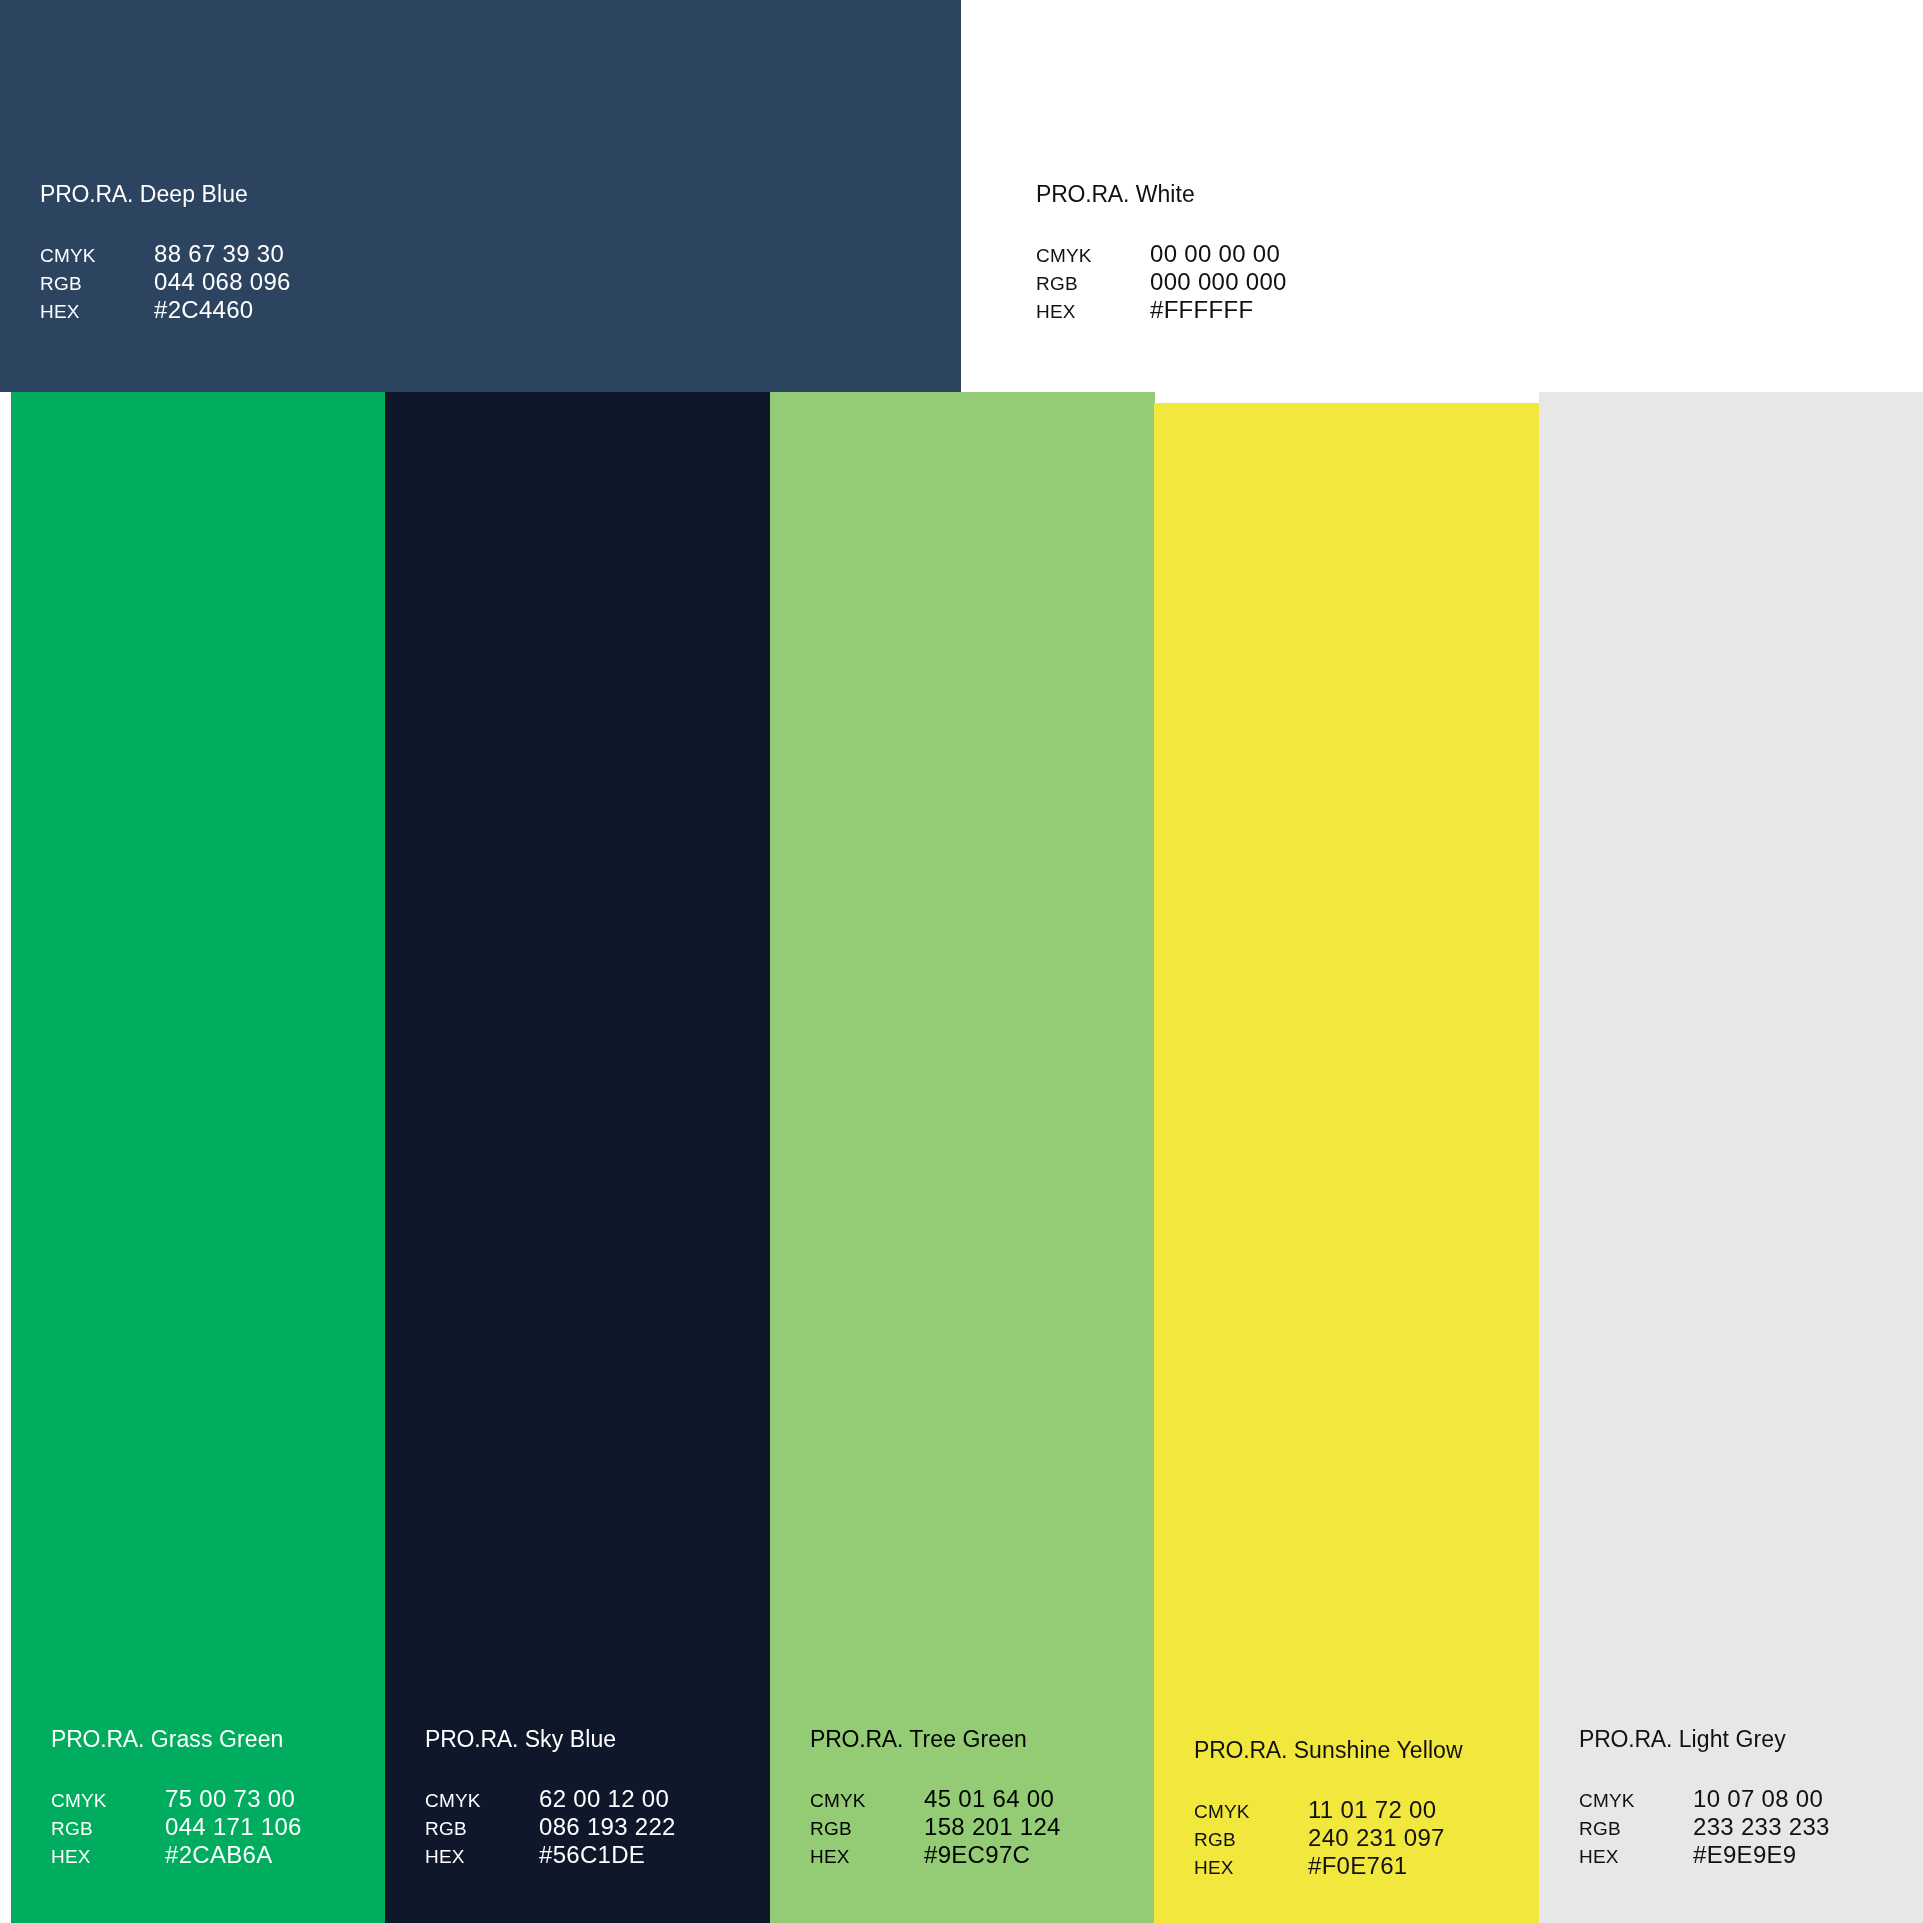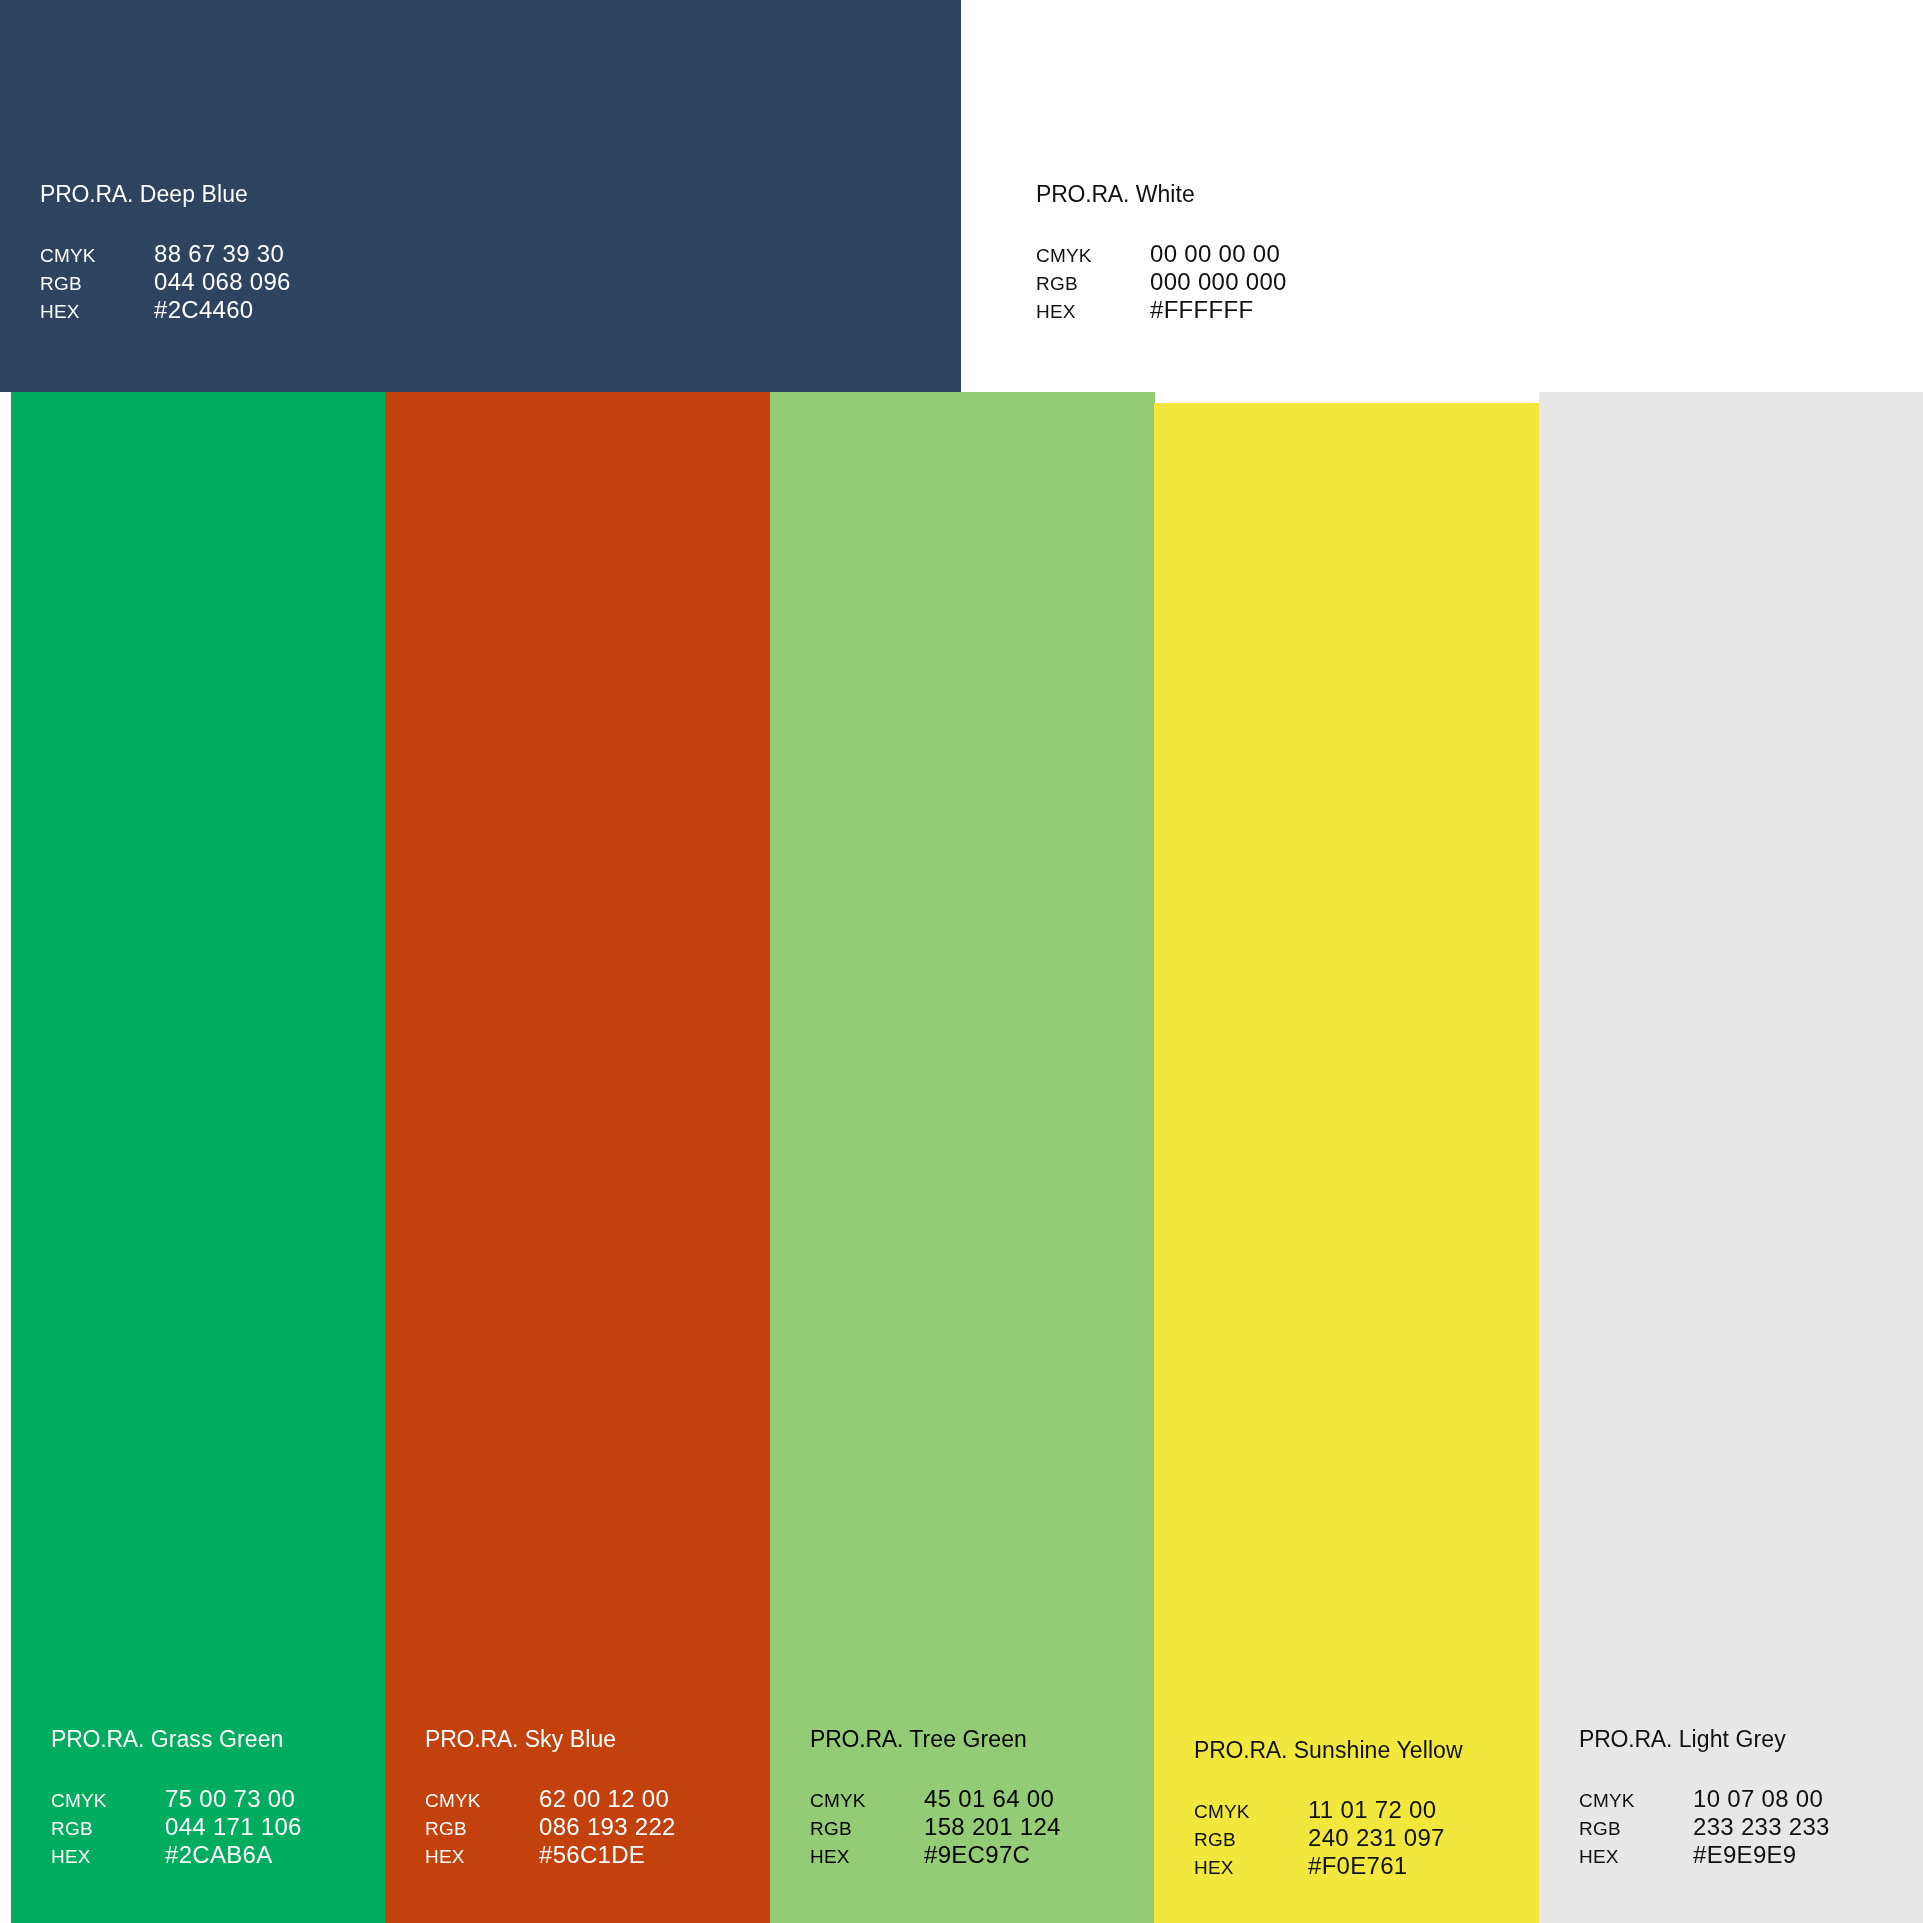--- a/index.html
+++ b/index.html
@@ -172,21 +172,21 @@
           <span class="spec-value">044 171 106</span>
         </div>
         <div class="spec-row">
           <span class="spec-label">HEX</span>
           <span class="spec-value">#2CAB6A</span>
         </div>
       </div>
     </div>
   </div>
 
-  <div class="swatch bottom" id="swatch-sky-blue" style="background-color: #c2410c;">
+  <div class="swatch bottom" id="swatch-sky-blue" style="background-color: #0f172a;">
     <div class="swatch-info on-dark" style="color: rgb(255, 255, 255);">
       <div class="swatch-title">
         <span class="brand-prefix">PRO.RA.</span>
         <span>Sky Blue</span>
       </div>
       <div class="spec-table">
         <div class="spec-row">
           <span class="spec-label">CMYK</span>
           <span class="spec-value">62 00 12 00</span>
         </div>

